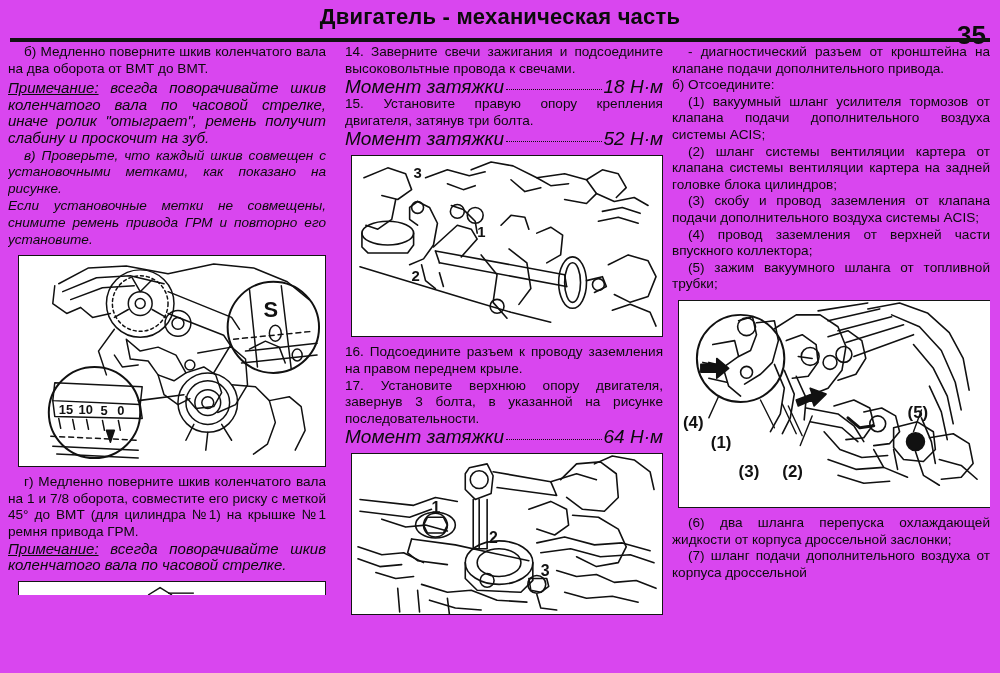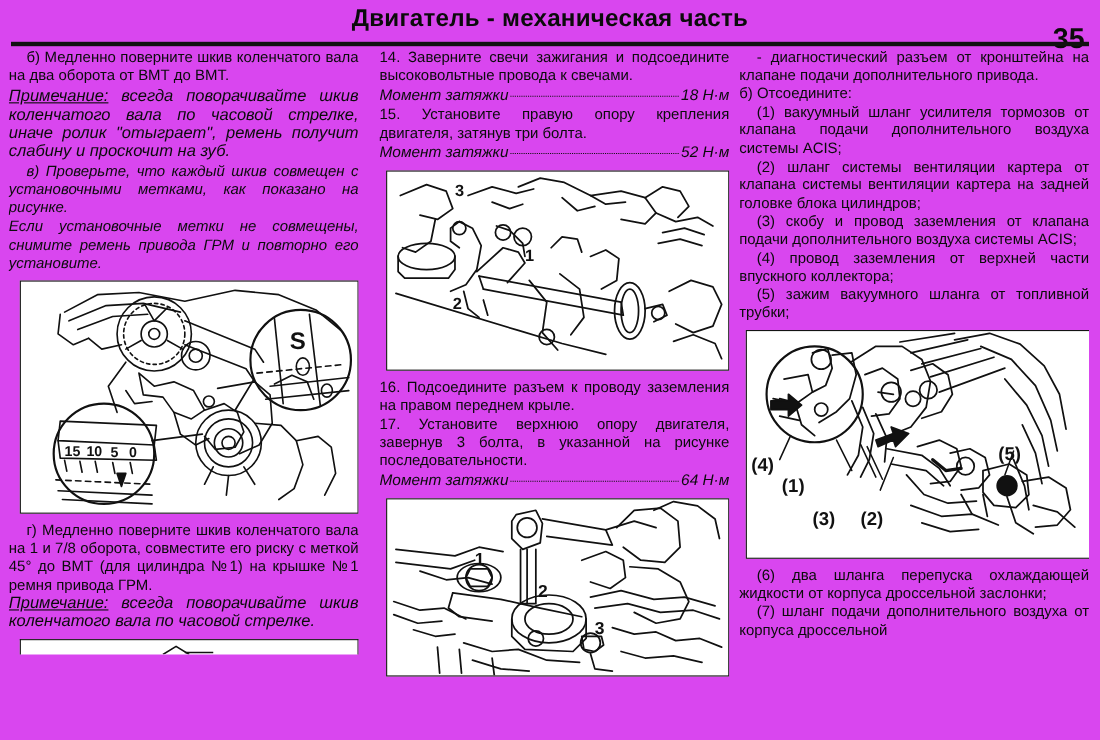--- a/index.html
+++ b/index.html
@@ -41,21 +41,21 @@
     hyphens:manual;
   }
   .para.indent{text-indent:16px;}
   .para.tight{margin-top:1px;font-style:italic;}
   .note{
     font-size:15px;line-height:16.6px;
     font-style:italic;text-align:justify;
   }
   .note u{font-style:italic;text-decoration:underline;}
   .torque{
-    font-size:14px;line-height:17px;font-style:italic;
+    font-size:19px;line-height:17px;font-style:italic;
     display:flex;align-items:baseline;white-space:nowrap;
     margin:1px 0 1px 0;
   }
   .torque .lbl{flex:0 0 auto;}
   .torque .leader{
     flex:1 1 auto;margin:0 2px;
     border-bottom:1.6px dotted #111;
     transform:translateY(-3px);
     min-width:20px;
   }

